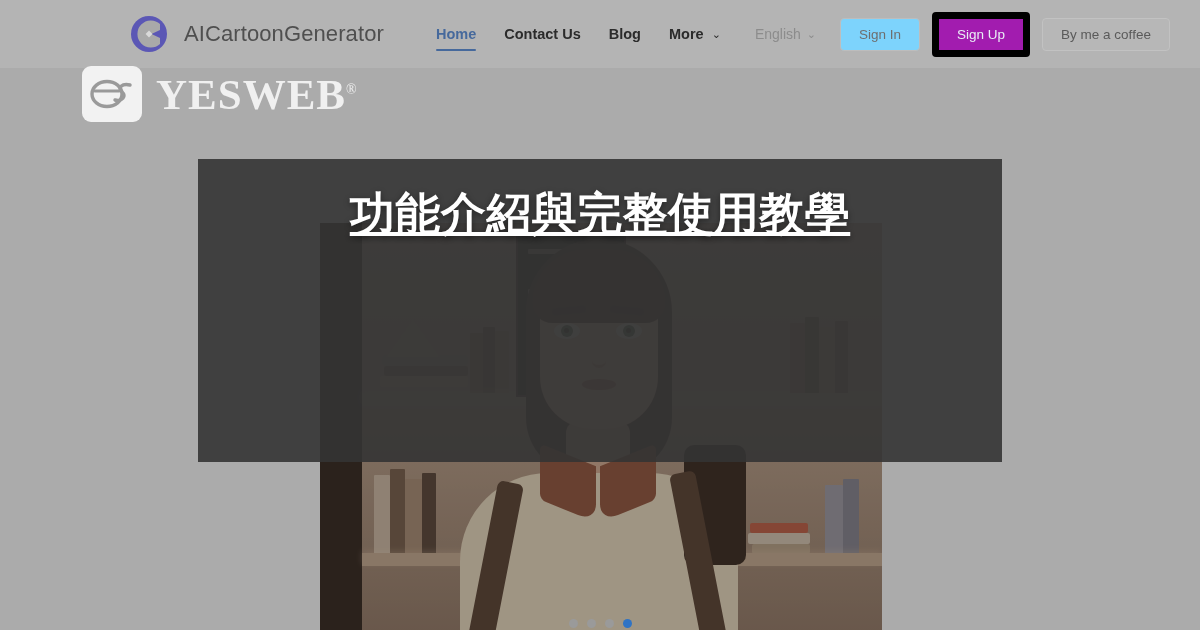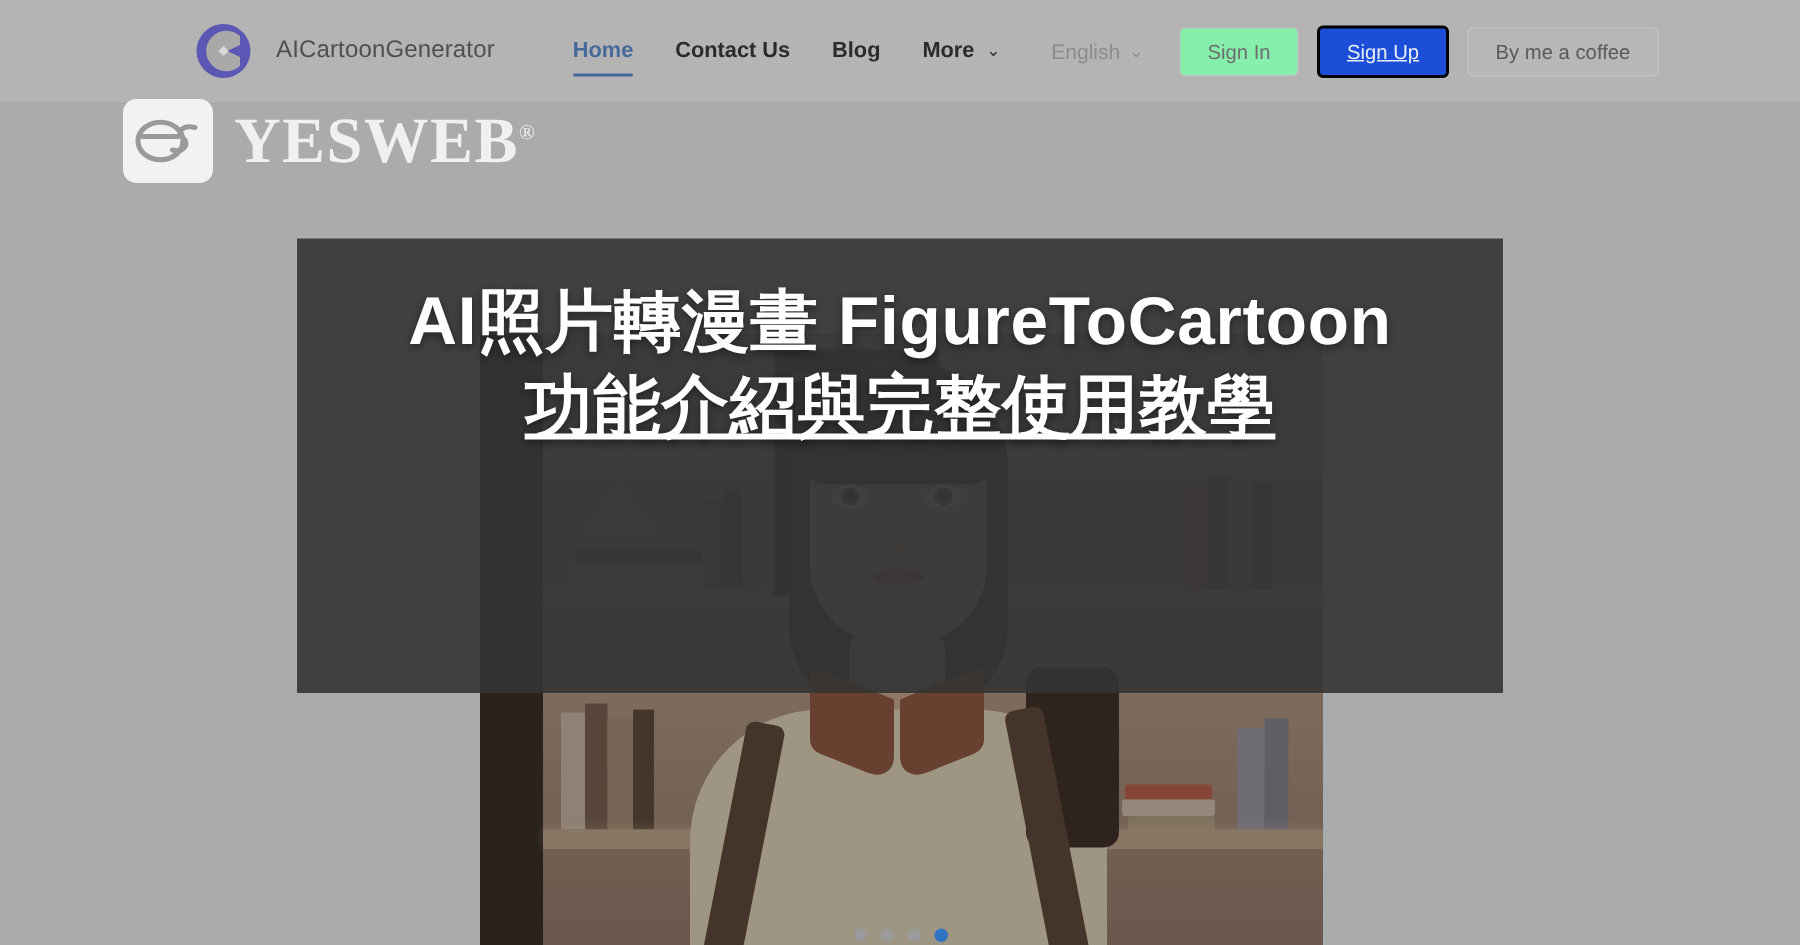--- a/index.html
+++ b/index.html
@@ -10,40 +10,40 @@
   }
 
   
   .page-root{position:absolute;inset:0;background:#ababab;}
   .header-band{position:absolute;left:0;top:0;width:1200px;height:68px;background:#b4b4b4;}
 
   
   .navbar{position:absolute;left:0;top:0;width:1200px;height:68px;display:flex;align-items:center;}
   .brand-logo{margin-left:128px;width:42px;height:42px;display:flex;align-items:center;justify-content:center;}
   .brand-logo svg{display:block;}
-  .brand-name{margin-left:14px;font-size:16px;color:#4f4f4f;letter-spacing:0.1px;white-space:nowrap;}
+  .brand-name{margin-left:14px;font-size:22px;color:#4f4f4f;letter-spacing:0.1px;white-space:nowrap;}
 
   .nav-links{display:flex;align-items:center;margin-left:38px;gap:0;}
   .nav-link{position:relative;font-size:14.5px;font-weight:bold;color:#2b2b2b;padding:0 14px;white-space:nowrap;line-height:68px;}
   .nav-link.active{color:#46699c;}
   .nav-link.active .nav-underline{
     position:absolute;left:14px;right:14px;bottom:17px;height:2.5px;background:#46699c;border-radius:2px;
   }
   .nav-caret{display:inline-block;margin-left:4px;font-size:11px;font-weight:normal;vertical-align:1px;}
 
   .lang-select{display:flex;align-items:center;margin-left:20px;font-size:14px;color:#8c8c8c;white-space:nowrap;}
   .lang-caret{margin-left:6px;font-size:11px;}
 
   .nav-actions{display:flex;align-items:center;margin-left:24px;gap:12px;}
   .btn{
     font-size:13.5px;border-radius:4px;padding:0 18px;height:31px;line-height:31px;white-space:nowrap;
     display:inline-block;
   }
-  .btn-ghost{background:#86efac;color:#6e6e6e;border:1px solid #bdbdbd;}
-  .btn-primary{background:#1d4ed8;color:#e8eef5;border:2px solid #000000;text-decoration:underline;}
+  .btn-ghost{background:#7dd3fc;color:#6e6e6e;border:1px solid #bdbdbd;}
+  .btn-primary{background:#a21caf;color:#e8eef5;border:7px solid #000000;}
   .btn-outline{background:#b7b7b7;color:#5a5a5a;border:1px solid #c2c2c2;}
 
   
   .watermark{position:absolute;left:82px;top:66px;display:flex;align-items:center;gap:14px;}
   .wm-badge{
     width:60px;height:56px;background:#f2f2f2;border-radius:9px;
     display:flex;align-items:center;justify-content:center;
   }
   .wm-text{
     font-family:"Liberation Serif", serif;font-weight:bold;font-size:43px;color:#f0f0f0;
@@ -247,21 +247,20 @@
         </div>
 
         <div class="photo-dim"></div>
       </div>
     </div>
 
     <div class="title-band"></div>
 
 
     <div class="hero-title">
-      <span class="line1">AI照片轉漫畫  FigureToCartoon</span>
       <span class="line2">功能介紹與完整使用教學</span>
     </div>
 
     <div class="dots">
       <div class="dot"></div>
       <div class="dot"></div>
       <div class="dot"></div>
       <div class="dot active"></div>
     </div>
 

